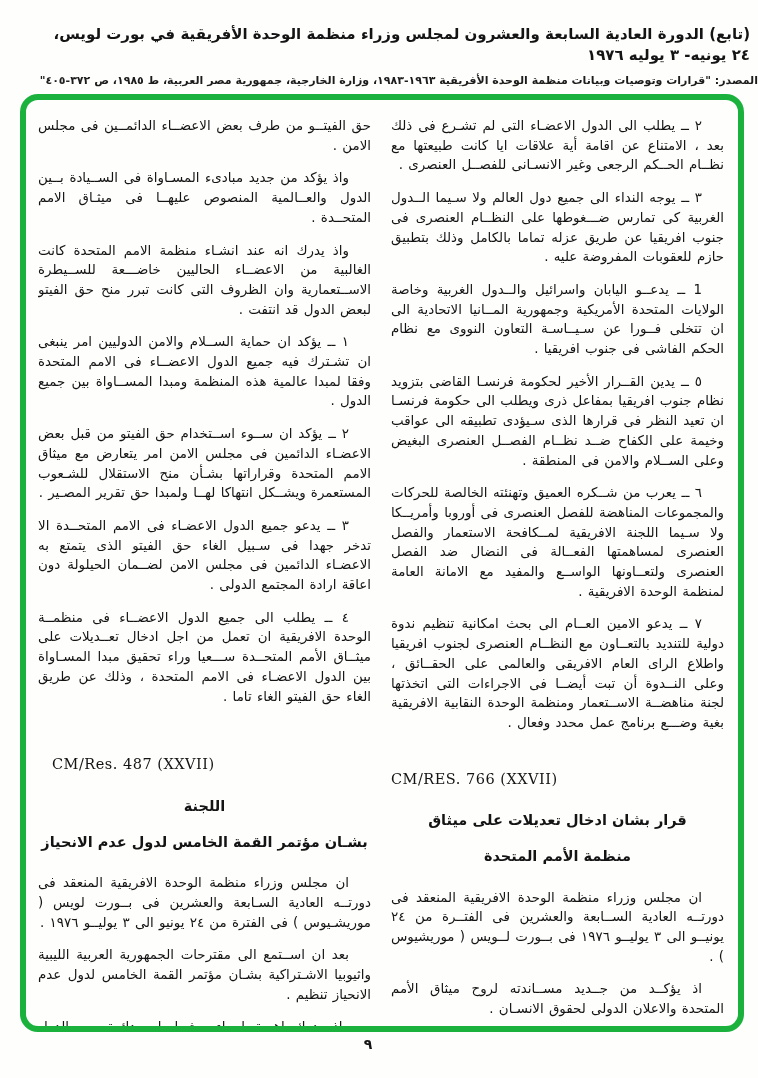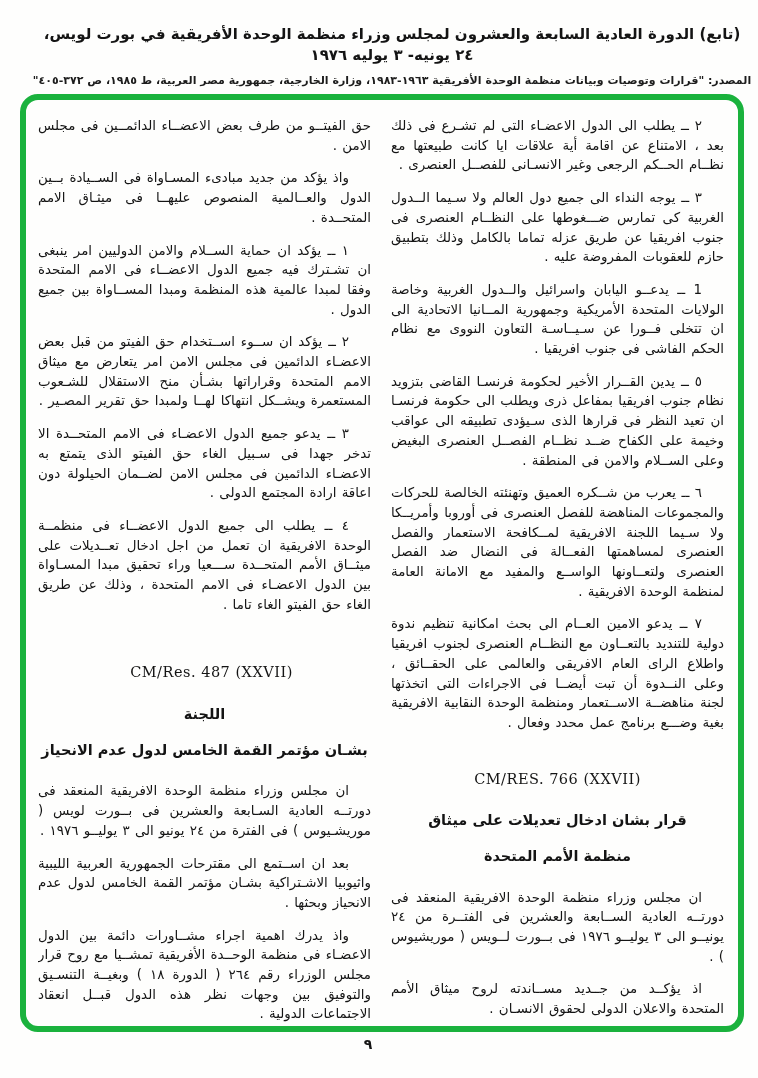--- a/index.html
+++ b/index.html
@@ -7,21 +7,21 @@
     position:relative;
     width:758px;height:1078px;
     background:#fefefd;
     font-family:"DejaVu Sans",sans-serif;
     color:#141414;
     overflow:hidden;
   }
   
   .header{
     direction:rtl;
-    text-align:center;
+    text-align:right;
     padding-top:24px;
     padding-left:26px;
   }
   .header-line1{
     font-size:15px;
     font-weight:bold;
     letter-spacing:0;
     line-height:1.4;
     padding:0 8px;
   }
@@ -57,21 +57,21 @@
     overflow:hidden;
   }
   .para{
     margin:0 0 13px 0;
     text-indent:22px;            
     word-spacing:1px;
   }
   .para.no-indent{text-indent:0;}
   .res-code{
     direction:ltr;
-    text-align:center;
+    text-align:left;
     font-family:"DejaVu Serif",serif;
     font-size:14.5px;
     letter-spacing:.5px;
     margin:36px 0 20px 0;
   }
   .col-left .res-code{margin-top:48px;padding-left:14px;}
   .ar-heading{
     text-align:center;
     font-weight:bold;
     font-size:14.5px;
@@ -115,31 +115,32 @@
         <div class="ar-heading line2">منظمة الأمم المتحدة</div>
 
         <p class="para">ان مجلس وزراء منظمة الوحدة الافريقية المنعقد فى دورتــه العادية الســابعة والعشرين فى الفتــرة من ٢٤ يونيــو الى ٣ يوليــو ١٩٧٦ فى بــورت لــويس ( موريشيوس ) .</p>
         <p class="para">اذ يؤكــد من جــديد مســاندته لروح ميثاق الأمم المتحدة والاعلان الدولى لحقوق الانسـان .</p>
 
       </section>
 
       <section class="col col-left">
         <p class="para no-indent">حق الفيتــو من طرف بعض الاعضــاء الدائمــين فى مجلس الامن .</p>
         <p class="para">واذ يؤكد من جديد مبادىء المسـاواة فى الســيادة بــين الدول والعــالمية المنصوص عليهــا فى ميثـاق الامم المتحــدة .</p>
+        <p class="para">واذ يدرك انه عند انشـاء منظمة الامم المتحدة كانت الغالبية من الاعضــاء الحاليين خاضـــعة للســيطرة الاســتعمارية وان الظروف التى كانت تبرر منح حق الفيتو لبعض الدول قد انتفت .</p>
         <p class="para">١ ــ يؤكد ان حماية الســلام والامن الدوليين امر ينبغى ان تشـترك فيه جميع الدول الاعضــاء فى الامم المتحدة وفقا لمبدا عالمية هذه المنظمة ومبدا المســاواة بين جميع الدول .</p>
         <p class="para">٢ ــ يؤكد ان ســوء اســتخدام حق الفيتو من قبل بعض الاعضـاء الدائمين فى مجلس الامن امر يتعارض مع ميثاق الامم المتحدة وقراراتها بشـأن منح الاستقلال للشـعوب المستعمرة ويشــكل انتهاكا لهــا ولمبدا حق تقرير المصـير .</p>
         <p class="para">٣ ــ يدعو جميع الدول الاعضـاء فى الامم المتحــدة الا تدخر جهدا فى سـبيل الغاء حق الفيتو الذى يتمتع به الاعضـاء الدائمين فى مجلس الامن لضــمان الحيلولة دون اعاقة ارادة المجتمع الدولى .</p>
         <p class="para">٤ ــ يطلب الى جميع الدول الاعضــاء فى منظمــة الوحدة الافريقية ان تعمل من اجل ادخال تعــديلات على ميثــاق الأمم المتحــدة ســـعيا وراء تحقيق مبدا المسـاواة بين الدول الاعضـاء فى الامم المتحدة ، وذلك عن طريق الغاء حق الفيتو الغاء تاما .</p>
 
         <div class="res-code">CM/Res. 487 (XXVII)</div>
         <div class="ar-heading line1">اللجنة</div>
         <div class="ar-heading line2">بشـان مؤتمر القمة الخامس لدول عدم الانحياز</div>
 
         <p class="para">ان مجلس وزراء منظمة الوحدة الافريقية المنعقد فى دورتــه العادية السـابعة والعشرين فى بــورت لويس ( موريشـيوس ) فى الفترة من ٢٤ يونيو الى ٣ يوليــو ١٩٧٦ .</p>
-        <p class="para">بعد ان اســتمع الى مقترحات الجمهورية العربية الليبية واثيوبيا الاشـتراكية بشـان مؤتمر القمة الخامس لدول عدم الانحياز وبحثها .</p>
+        <p class="para">بعد ان اســتمع الى مقترحات الجمهورية العربية الليبية واثيوبيا الاشـتراكية بشـان مؤتمر القمة الخامس لدول عدم الانحياز تنظيم .</p>
         <p class="para">واذ يدرك اهمية اجراء مشــاورات دائمة بين الدول الاعضـاء فى منظمة الوحــدة الأفريقية تمشــيا مع روح قرار مجلس الوزراء رقم ٢٦٤ ( الدورة ١٨ ) وبغيــة التنسـيق والتوفيق بين وجهات نظر هذه الدول قبــل انعقاد الاجتماعات الدولية .</p>
       </section>
 
     </div>
   </div>
 
   <div class="page-number">٩</div>
 
 </div>
 

